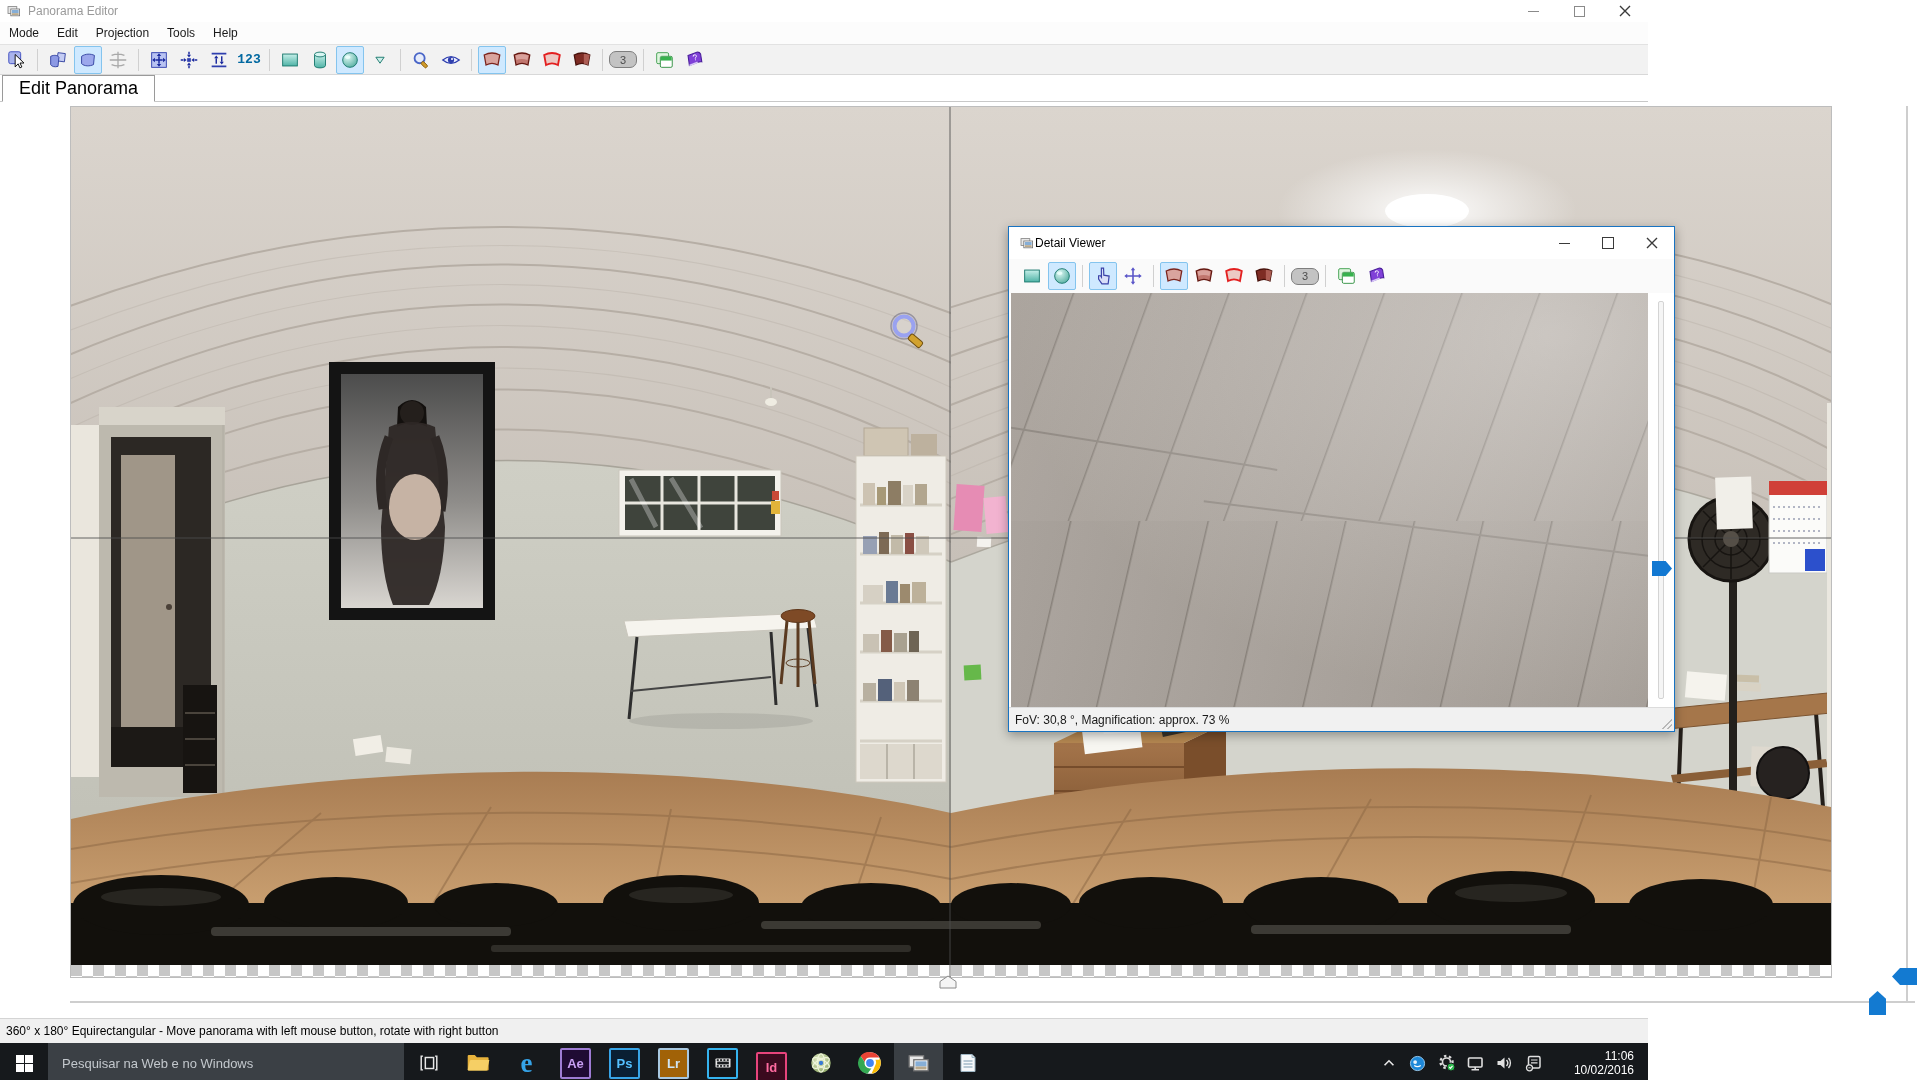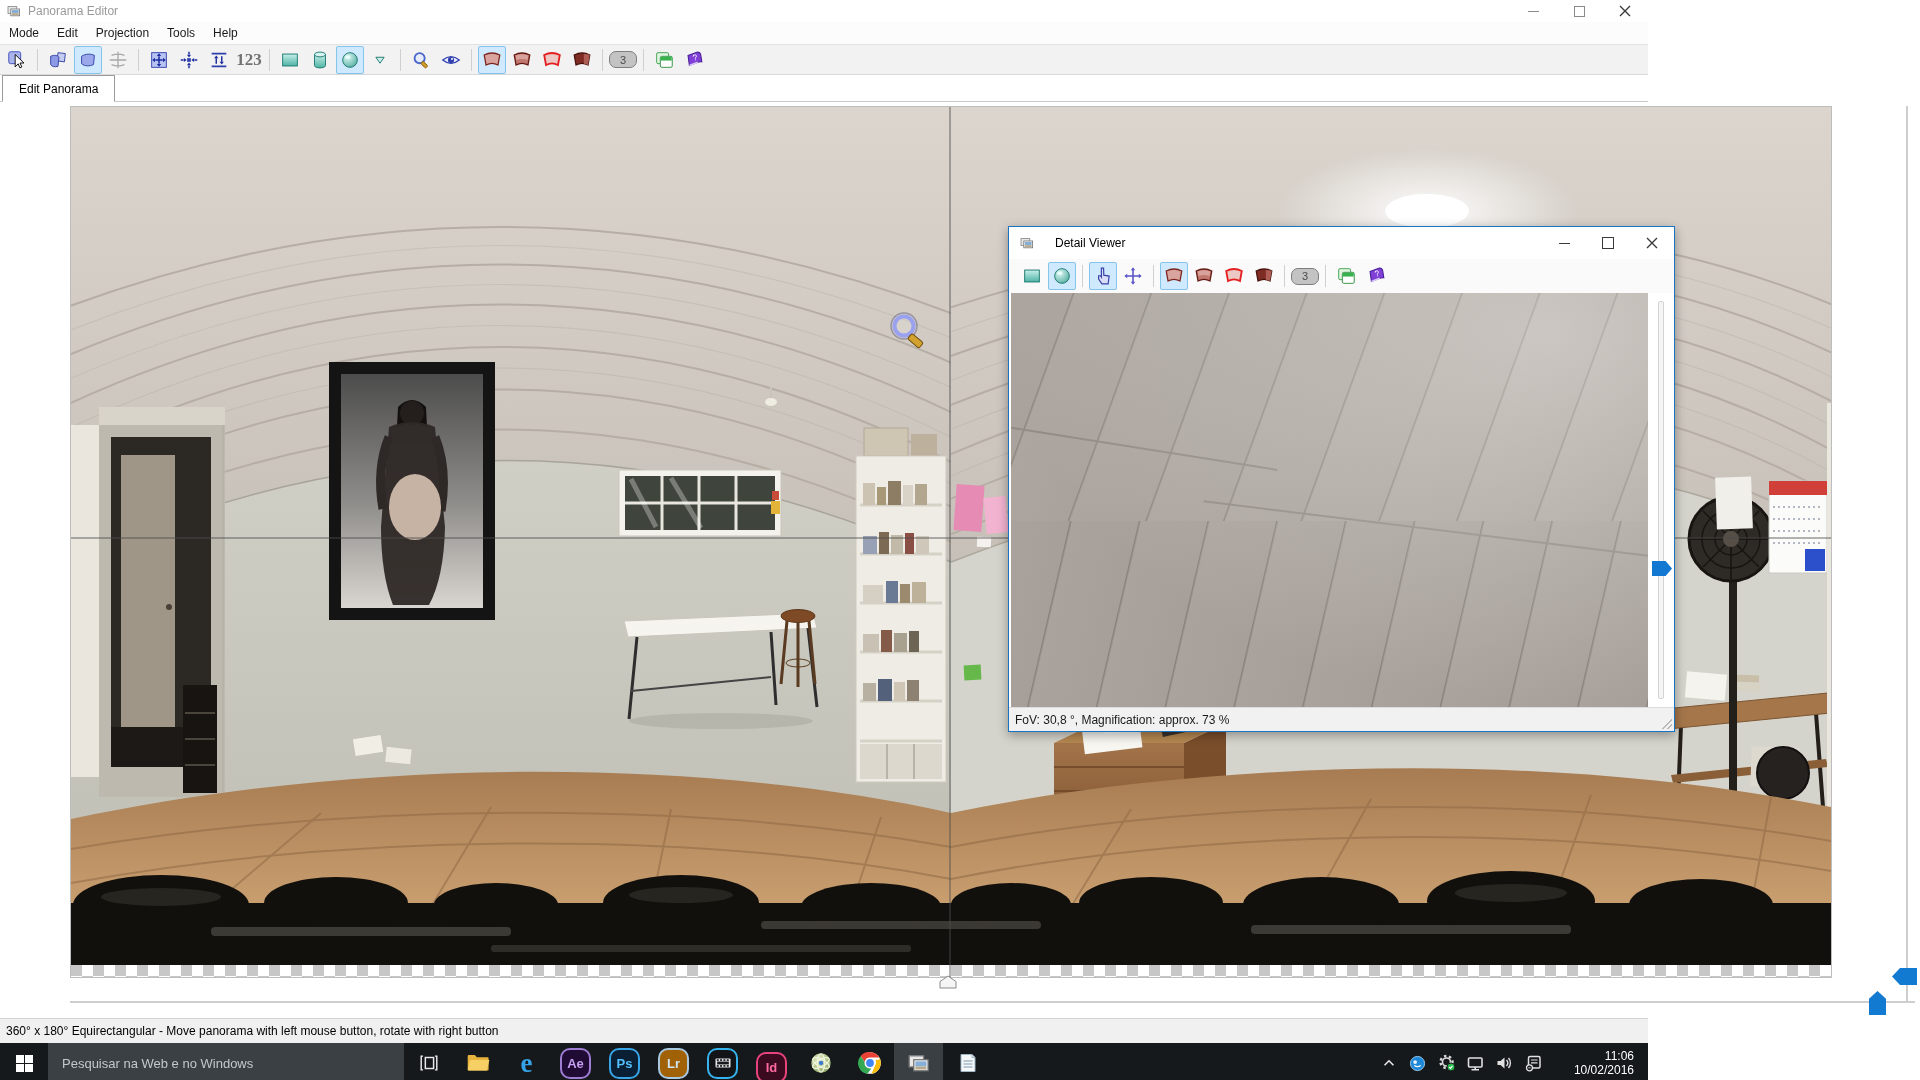--- a/index.html
+++ b/index.html
@@ -14,43 +14,43 @@
   .glyph-min{width:11px;height:1px;background:#8a8a8a;}
   .glyph-restore{width:9px;height:9px;border:1px solid #8a8a8a;position:relative;background:#fff;}
   .glyph-restore:before{content:"";position:absolute;left:2px;top:-4px;width:9px;height:9px;border:1px solid #8a8a8a;z-index:-1;}
   .menubar{height:22px;display:flex;align-items:center;background:#fcfcfc;border-bottom:1px solid #e2e2e2;font-size:12px;color:#1a1a1a;}
   .menuitem{padding:0 9px;height:100%;display:flex;align-items:center;}
   .toolbar{height:29px;background:#f2f2f2;border-bottom:1px solid #d8d8d8;display:flex;align-items:center;padding-left:2px;}
   .tbtn{width:26px;height:26px;display:flex;align-items:center;justify-content:center;border:1px solid transparent;border-radius:2px;margin:0 1px;}
   .tbtn.sel{background:#cfe9ff;border-color:#84c4ee;}
   .tbtn svg{width:22px;height:22px;}
   .tsep{width:1px;height:22px;background:#d0d0d0;margin:0 5px;}
-  .tnum{font-family:Liberation Serif, serif;font-weight:bold;color:#737373;font-size:17px;padding:0 4px;}
+  .tnum{font-family:Liberation Mono, monospace;font-weight:bold;color:#0369a1;font-size:13px;padding:0 4px;}
   .badge3{min-width:20px;height:15px;border:1px solid #7e7e7e;border-radius:7px;background:#c3c3c3;
     color:#4c4c4c;font-size:11px;display:flex;align-items:center;justify-content:center;padding:0 3px;}
   .tabrow{height:26px;background:#fff;border-bottom:1px solid #c8c8c8;display:flex;align-items:flex-end;}
   .tab{height:25px;border:1px solid #9a9a9a;border-bottom:1px solid #fff;margin-bottom:-1px;background:#fff;
-    padding:0 16px;font-size:12px;display:flex;align-items:center;margin-left:2px;}
+    padding:0 16px;font-size:18px;display:flex;align-items:center;margin-left:2px;}
 
   
   .main{position:relative;width:1920px;height:916px;background:#fff;overflow:hidden;}
   .pano{position:absolute;left:70px;top:4px;width:1760px;height:870px;border:1px solid #bdbdbd;box-sizing:content-box;}
   .vtrack{position:absolute;left:1906px;top:4px;width:2px;height:896px;background:#cecece;}
   .htrack{position:absolute;left:70px;top:899px;width:1845px;height:2px;background:#cecece;}
   .handle-left{position:absolute;left:1892px;top:866px;width:25px;height:17px;background:#137ad1;
     clip-path:polygon(100% 0,32% 0,0 50%,32% 100%,100% 100%);}
   .handle-up{position:absolute;left:1869px;top:889px;width:17px;height:24px;background:#137ad1;
     clip-path:polygon(0 100%,0 32%,50% 0,100% 32%,100% 100%);}
   .house-marker{position:absolute;left:939px;top:873px;}
 
   
   .dv{position:absolute;left:1008px;top:124px;width:665px;height:504px;background:#fff;
     border:1px solid #1873c2;box-shadow:0 3px 10px rgba(0,0,0,.35);display:flex;flex-direction:column;}
   .dv-titlebar{height:32px;display:flex;align-items:center;padding-left:10px;background:#fff;}
-  .dv-titlebar .dvtitle{font-size:12px;color:#000;margin-left:20px;}
+  .dv-titlebar .dvtitle{font-size:12px;color:#000;margin-left:0;}
   .dv-toolbar{height:34px;display:flex;align-items:center;padding-left:8px;background:#fafafa;}
   .dv-body{flex:1;display:flex;min-height:0;padding:0 2px;}
   .dv-image{flex:1;position:relative;overflow:hidden;background:#b4ada6;}
   .planks-a{position:absolute;left:-12%;top:-10%;width:130%;height:75%;
     background:repeating-linear-gradient(110deg,#b6afa8 0px,#b2aba4 70px,#958e87 71px,#b6afa8 73px);}
   .planks-b{position:absolute;left:-12%;top:55%;width:130%;height:60%;
     background:repeating-linear-gradient(103deg,#b3aca5 0px,#afa8a1 64px,#8f8881 65px,#b3aca5 67px);}
   .plank-seam1{position:absolute;left:-4%;top:37%;width:46%;height:2px;background:#9a938c;transform:rotate(9deg);}
   .plank-seam2{position:absolute;left:30%;top:57%;width:74%;height:2px;background:#9a938c;transform:rotate(7deg);}
   .dv-light{position:absolute;inset:0;background:radial-gradient(ellipse at 85% 10%,rgba(255,255,255,.30),rgba(0,0,0,.05) 70%);}
@@ -73,21 +73,21 @@
   
   .taskbar{height:40px;background:#16191c;display:flex;align-items:stretch;color:#e8e8e8;}
   .startbtn{width:48px;display:flex;align-items:center;justify-content:center;}
   .searchbox{width:342px;background:#3b4045;border:none;outline:none;color:#cfd4d9;font-size:13px;
     padding:0 0 0 14px;font-family:"Liberation Sans",sans-serif;}
   .searchbox::placeholder{color:#c3c8cd;opacity:1;}
   .slot{width:49px;display:flex;align-items:center;justify-content:center;position:relative;}
   .slot.running:after{content:"";position:absolute;bottom:0;left:8px;right:8px;height:2px;background:#76b9ed;}
   .slot.active{background:#3a3f44;}
   .slot.active:after{content:"";position:absolute;bottom:0;left:2px;right:2px;height:2px;background:#76b9ed;}
-  .tile{width:27px;height:27px;border-radius:10px;display:flex;align-items:center;justify-content:center;
+  .tile{width:27px;height:27px;border-radius:2px;display:flex;align-items:center;justify-content:center;
     font-weight:bold;font-size:13px;}
   .tile-ae{background:#1f0b33;border:2px solid #9e7cd4;color:#c79ef2;}
   .tile-ps{background:#0a1f33;border:2px solid #38a5e8;color:#55c0ff;}
   .tile-lr{background:#a16207;border:2px solid #a8c8e0;color:#cfe4f2;}
   .tile-id{background:#3a0a1e;border:2px solid #e8447c;color:#ff6ba0;margin-top:8px;}
   .tile-film{background:#121417;border:2px solid #35b3ee;}
   .edge-e{font-size:27px;font-weight:bold;color:#35a3e8;font-family:"Liberation Serif",serif;line-height:1;}
   .tray{margin-left:auto;display:flex;align-items:center;padding-right:8px;}
   .trayicon{width:29px;height:40px;display:flex;align-items:center;justify-content:center;}
   .clock{width:86px;text-align:right;font-size:12px;line-height:14px;color:#fff;padding-right:6px;}

